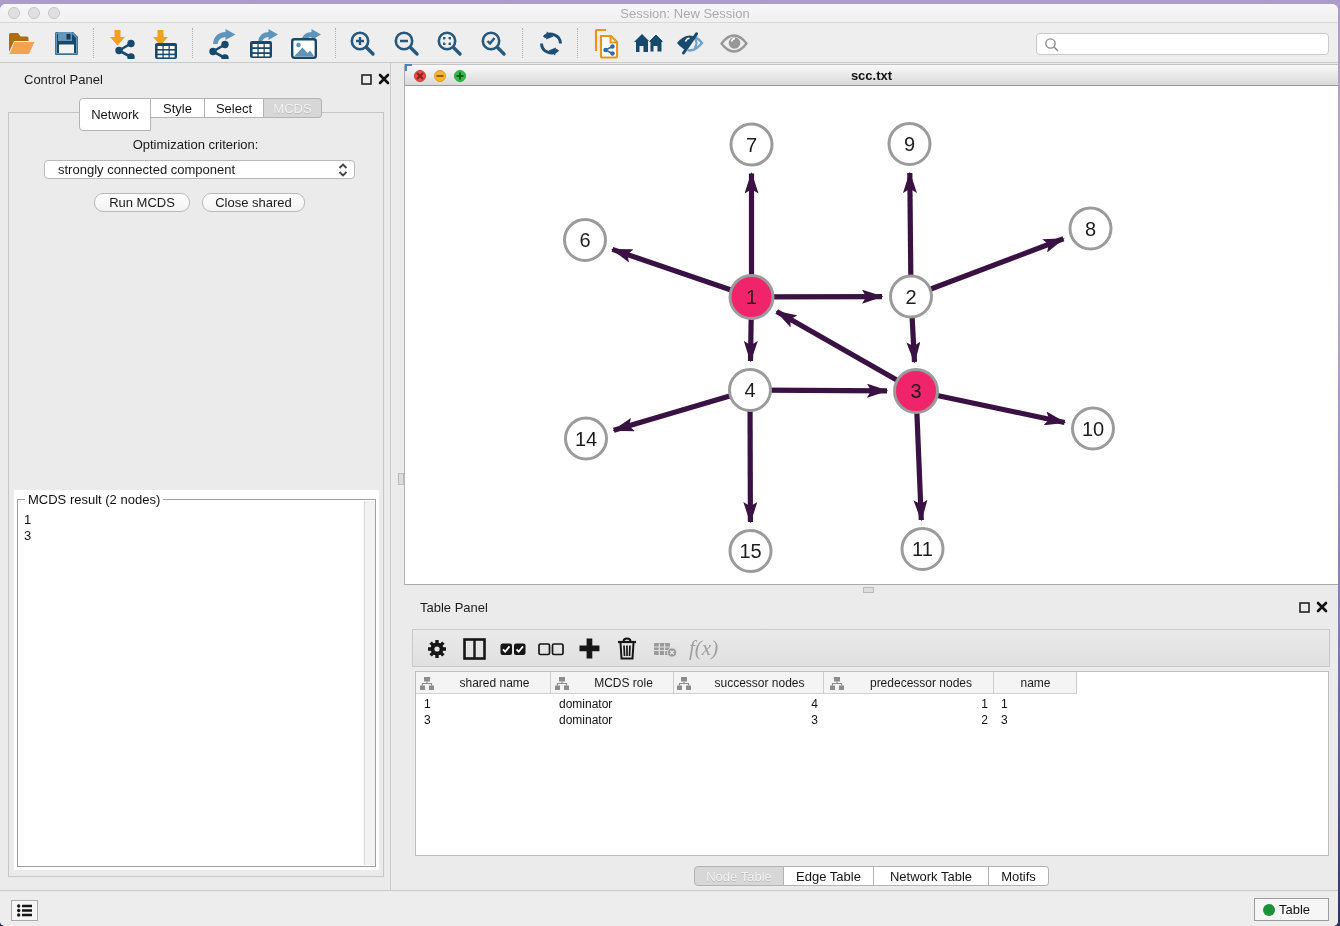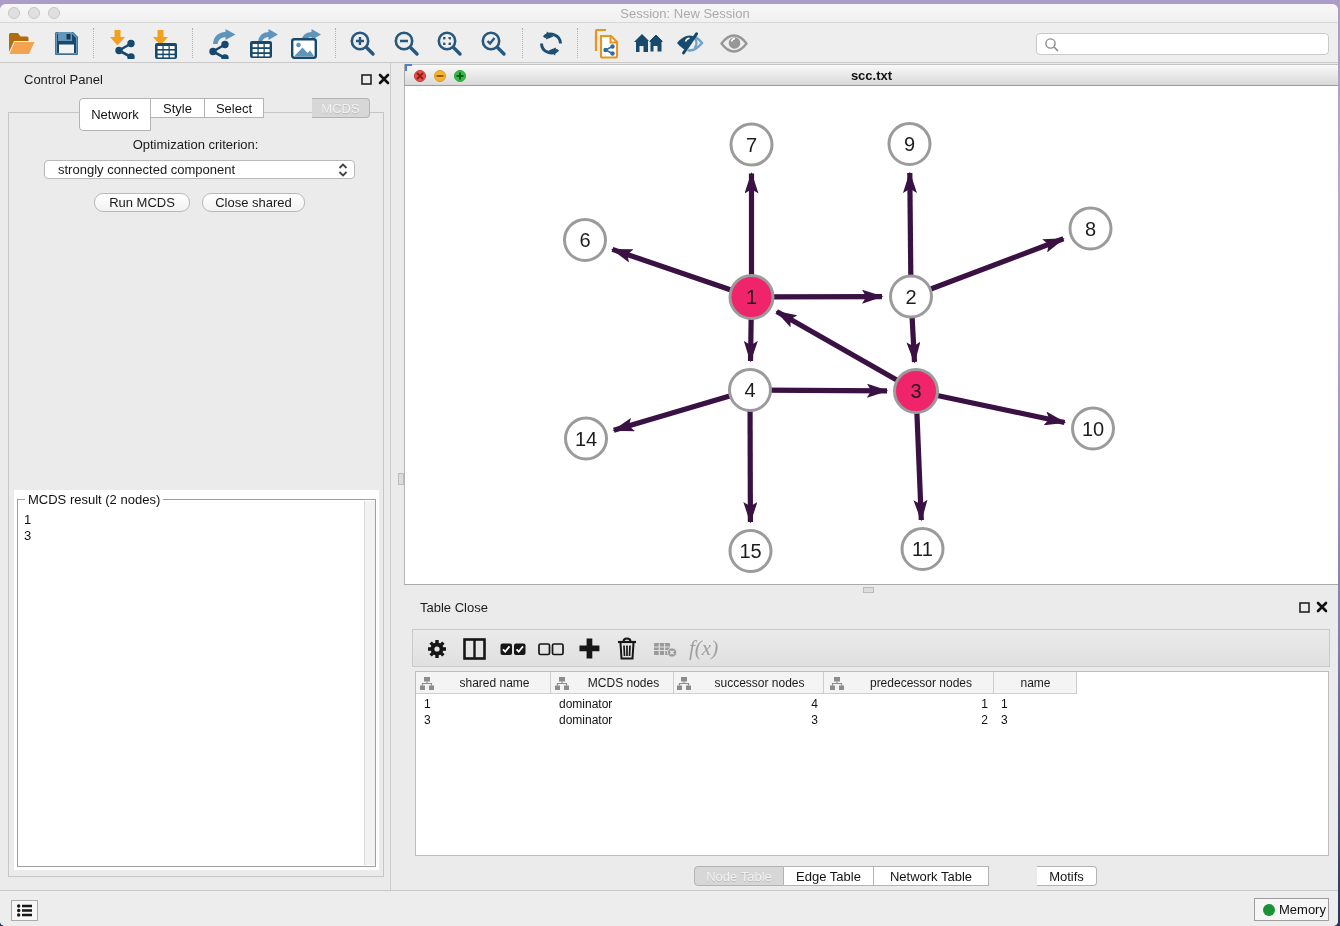--- a/index.html
+++ b/index.html
@@ -27,21 +27,21 @@
 .statusbar { position:absolute; left:0; top:886px; width:1338px; height:36px;
   background:#ededed; border-top:1px solid #c8c8c8; }
 
 .cpanel { position:absolute; left:0; top:0; width:391px; height:827px;
   background:#ebebeb; border-right:1px solid #cccccc; }
 .phead { font-size:13px; color:#1c1c1c; }
 .tabtop { position:absolute; display:flex; font-size:13px; }
 .tab { border:1px solid #b3b3b3; border-left:none; background:#fff; color:#141414;
   display:flex; align-items:center; justify-content:center; }
 .tab.first { border-left:1px solid #b3b3b3; border-radius:4px 0 0 4px; }
-.tab.last { border-radius:0 4px 4px 0;margin-left:48px; }
+.tab.last { border-radius:0 4px 4px 0; }
 .tab.sel { background:#d7d7d7; color:#f2f2f2; text-shadow:0 1px 0 #bbb; }
 .cbox { position:absolute; left:8px; top:49px; width:376px; height:765px;
   border:1px solid #c6c6c6; }
 .combo { position:absolute; background:#fff; border:1px solid #b9b9b9; border-radius:4px;
   font-size:13px; color:#1a1a1a; }
 .btn { position:absolute; background:linear-gradient(#ffffff,#f2f2f2); border:1px solid #b9b9b9;
   border-radius:9px; font-size:13px; color:#1a1a1a; text-align:center; }
 
 .netframe { position:absolute; left:404px; top:0; width:934px; height:523px; }
 .nettitle { position:absolute; left:0; top:1px; width:100%; height:22px;
@@ -362,21 +362,21 @@
           <text x="687" y="349.5">10</text>
               <text x="516.5" y="470">11</text>
           <text x="180" y="359.5">14</text>
               <text x="344.5" y="472">15</text>
         </g>
       </svg>
       </div>
     </div>
     <div style="position:absolute;left:863px;top:524px;width:11px;height:6px;background:#dcdcdc;border:1px solid #bbb;"></div>
     <div class="tpanel" id="tpanel">
-      <div class="phead" style="position:absolute;left:16px;top:5px;">Table Close</div>
+      <div class="phead" style="position:absolute;left:16px;top:5px;">Table Panel</div>
       <svg width="11" height="11" viewBox="0 0 11 11" style="position:absolute;left:895px;top:7px;">
         <rect x="1" y="1" width="9" height="9" fill="none" stroke="#222" stroke-width="1.6"></rect>
         </svg>
       <svg width="12" height="12" viewBox="0 0 12 12" style="position:absolute;left:912px;top:6px;">
         <path stroke="#111" stroke-width="2.6" stroke-linecap="round" d="M2 2 L10 10 M10 2 L2 10"></path>
         </svg>
       <div class="ttool">
 
         <svg width="22" height="22" viewBox="0 0 22 22" style="position:absolute;left:13px;top:8px;">
           <g fill="#161616">
@@ -456,21 +456,21 @@
             </svg>
           <svg class="sm" width="14" height="13" style="left:414px;" viewBox="0 0 14 13">
               <g fill="#8c8c8c">
                 <rect x="4" y="0" width="6" height="4.5"></rect>
                 <rect x="0" y="8.5" width="5" height="4.5"></rect>
                 <rect x="9" y="8.5" width="5" height="4.5"></rect>
                 <path stroke="#8c8c8c" stroke-width="1.2" fill="none" d="M7 4.5 V6.5 M2.5 8.5 V6.5 H11.5 V8.5"></path>
               </g>
             </svg>
           <div class="thtext" style="left:22px;width:113px;">shared name</div>
-          <div class="thtext" style="left:157px;width:101px;">MCDS nodes</div>
+          <div class="thtext" style="left:157px;width:101px;">MCDS role</div>
           <div class="thtext" style="left:279px;width:129px;">successor nodes</div>
           <div class="thtext" style="left:432px;width:146px;">predecessor nodes</div>
           <div class="thtext" style="left:578px;width:83px;">name</div>
         </div>
         <div class="trow" style="left:8px;top:25px;">1</div>
         <div class="trow" style="left:143px;top:25px;">dominator</div>
         <div class="trow" style="left:258px;top:25px;width:144px;text-align:right;">4</div>
         <div class="trow" style="left:408px;top:25px;width:164px;text-align:right;">1</div>
         <div class="trow" style="left:585px;top:25px;">1</div>
         <div class="trow" style="left:8px;top:41px;">3</div>
@@ -493,16 +493,16 @@
         <g fill="#161616">
             <circle cx="1.7" cy="2" r="1.7"></circle>
             <circle cx="1.7" cy="6.5" r="1.7"></circle>
             <circle cx="1.7" cy="11" r="1.7"></circle>
         <path stroke="#161616" stroke-width="2.4" d="M5 2 H15 M5 6.5 H15 M5 11 H15"></path>
           </g>
         </svg>
     </div>
     <div style="position:absolute;left:1254px;top:7px;width:75px;height:23px;background:#f6f6f6;border:1px solid #9d9d9d;">
       <div style="position:absolute;left:8px;top:5px;width:12px;height:12px;border-radius:50%;background:#1d9138;"></div>
-      <div style="position:absolute;left:24px;top:3px;font-size:13px;color:#111;">Memory</div>
+      <div style="position:absolute;left:24px;top:3px;font-size:13px;color:#111;">Table</div>
     </div>
   </div>
 </div>
 
 </body></html>

